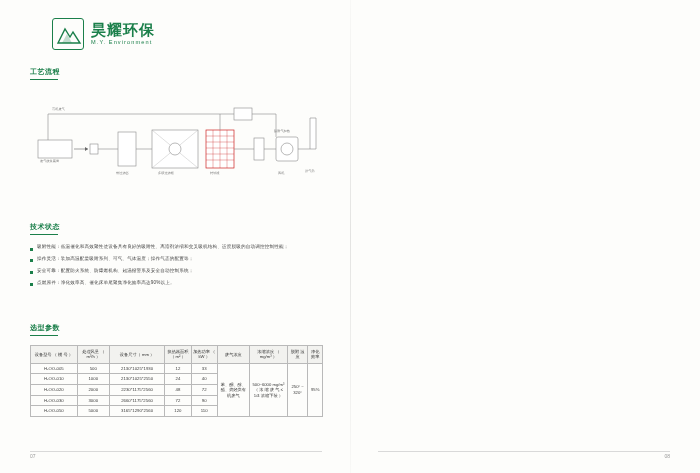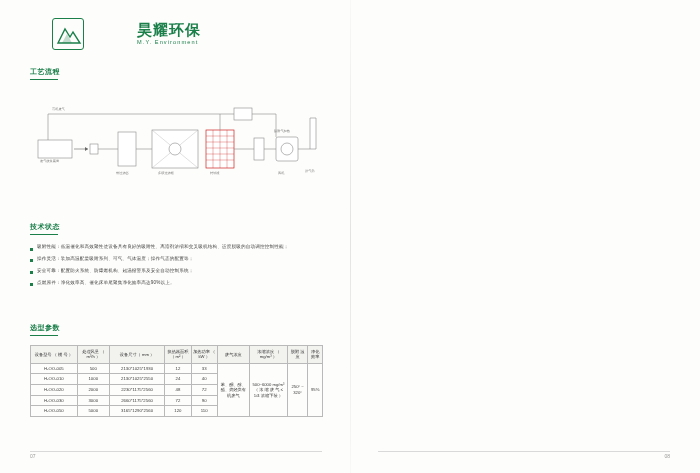--- a/index.html
+++ b/index.html
@@ -36,21 +36,21 @@
     display: flex; align-items: center; gap: 7px;
   }
   .logo-mark {
     width: 32px; height: 32px;
     border: 1.6px solid #1b7f4a;
     border-radius: 3px;
     position: relative;
     flex: none;
   }
   .logo-mark svg { position: absolute; left: 0; top: 0; }
-  .logo-text { line-height: 1.05; margin-left: 46px; }
+  .logo-text { line-height: 1.05; }
   .logo-cn {
     font-size: 15px; font-weight: bold; color: #1b7f4a;
     letter-spacing: 1px;
   }
   .logo-en {
     font-size: 5.6px; color: #1b7f4a; letter-spacing: 1.1px;
     margin-top: 2px;
   }
 
   

